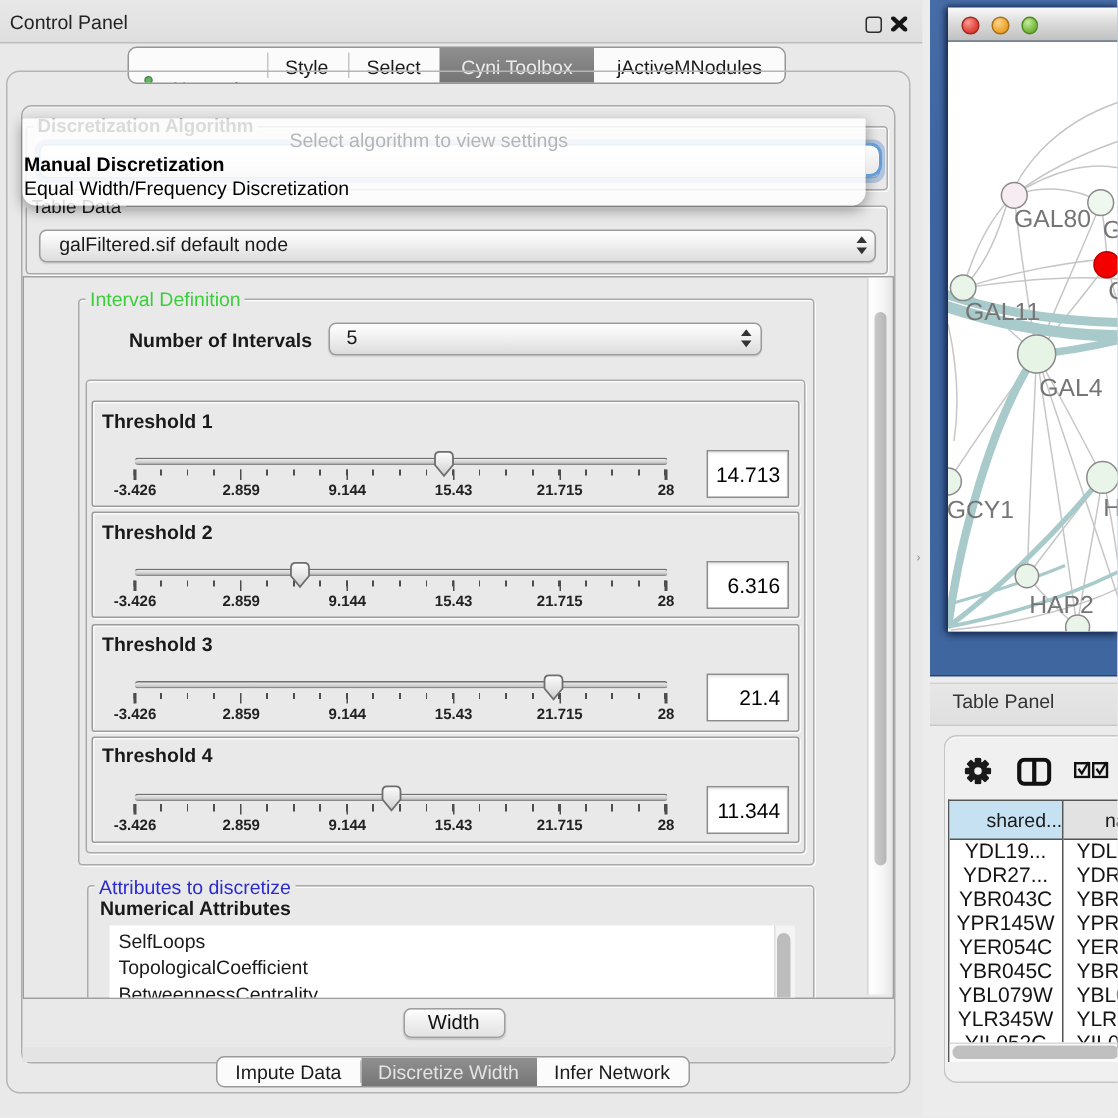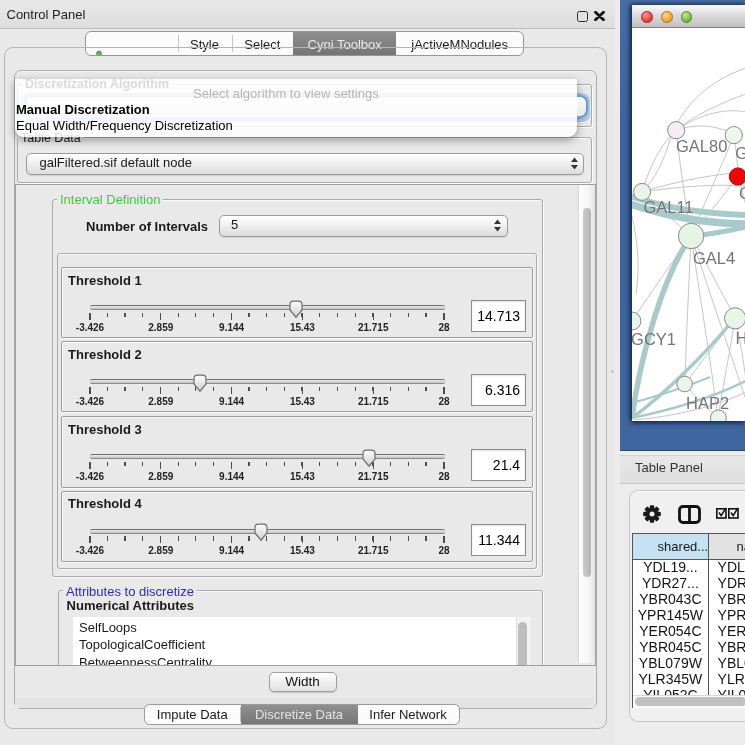--- a/index.html
+++ b/index.html
@@ -194,21 +194,21 @@
 </div>
 
 <div class="ab" style="left:268.5px;top:671.5px;width:66px;height:18.5px;border:1px solid #9e9e9e;border-radius:5px;background:linear-gradient(#ffffff,#eeeeee 50%,#e2e2e2);box-shadow:0 1px 1px rgba(0,0,0,0.15);"></div>
 <div class="ab" style="left:268.5px;top:671.5px;width:68px;height:20px;text-align:center;font-size:13.5px;color:#111;line-height:20px;">Width</div>
 
 <div class="ab" style="left:15px;top:698px;width:579px;height:10px;background:#E4E4E4;"></div>
 
 <div class="ab" style="left:144px;top:704px;width:314px;height:18.5px;background:#FBFBFB;border:1px solid #9a9a9a;border-radius:5.5px;overflow:hidden;">
   <div class="ab tabtxt" style="left:0;top:0;width:94.5px;line-height:19.5px;">Impute Data</div>
   <div class="ab" style="left:94.5px;top:2px;width:1px;height:15px;background:#c0c0c0;"></div>
-  <div class="ab tabtxt" style="left:95.5px;top:0;width:117px;line-height:19.5px;background:linear-gradient(#909090,#757575);color:#e3e3e3;">Discretize Data</div>
+  <div class="ab tabtxt" style="left:95.5px;top:0;width:117px;line-height:19.5px;background:linear-gradient(#909090,#757575);color:#e3e3e3;">Discretize Width</div>
   <div class="ab tabtxt" style="left:212.5px;top:0;width:101px;line-height:19.5px;">Infer Network</div>
 </div>
 
 <div class="ab" style="left:611px;top:368px;width:4px;height:7px;color:#8a8a8a;font-size:8px;line-height:7px;">›</div>
 
 <div class="ab" style="left:615px;top:0;width:130px;height:745px;background:#ECECEC;"></div>
 
 <div class="ab" style="left:619.9px;top:0;width:125.1px;height:449.5px;background:linear-gradient(#476da7,#3e64a0 30%,#40669f);border-bottom:1.5px solid #27476f;"></div>
 
 <div class="ab" style="left:631.6px;top:5.2px;width:113.4px;height:415.5px;box-shadow:-3px 0 4px rgba(12,28,60,0.55),0 3px 4px rgba(12,28,60,0.55),0 -2px 3px rgba(12,28,60,0.45);"></div>

